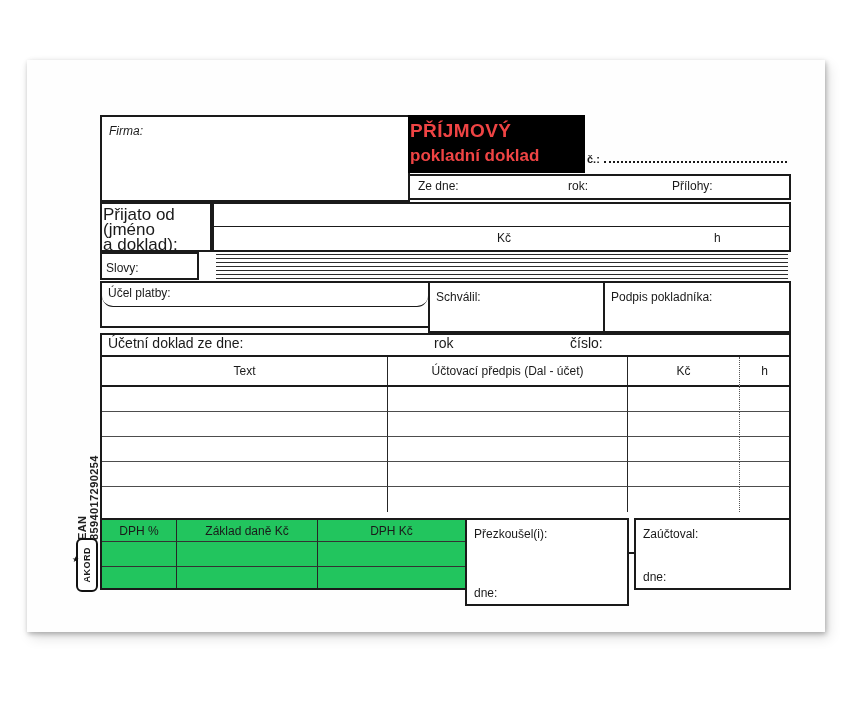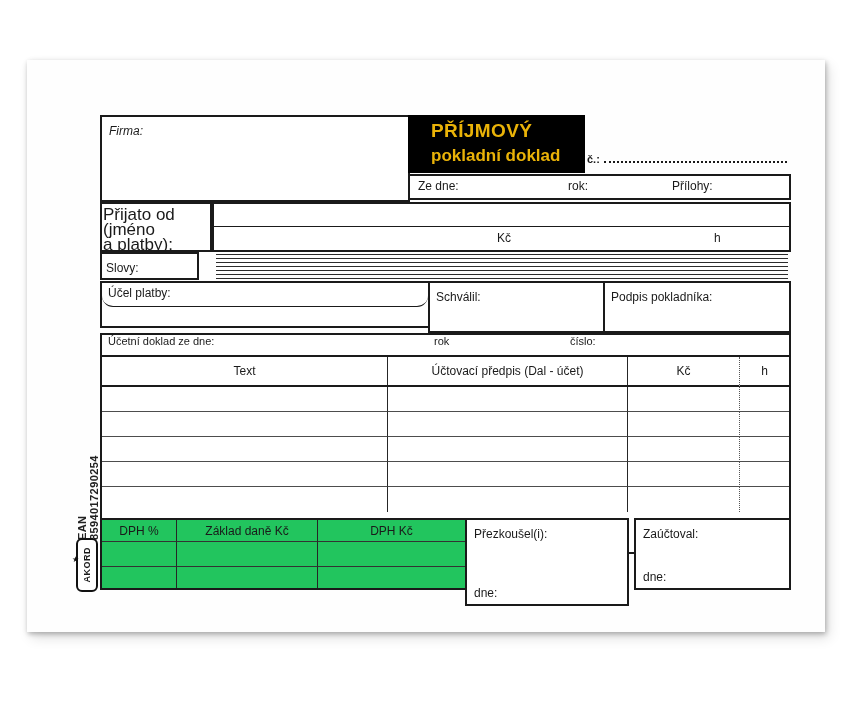--- a/index.html
+++ b/index.html
@@ -14,22 +14,22 @@
     box-shadow:1px 2px 5px rgba(0,0,0,0.28), 4px 6px 12px rgba(0,0,0,0.12);
   }
   .abs { position:absolute; }
   .box { position:absolute; border:2px solid #1a1a1a; box-sizing:border-box; background:#fff; }
   .lbl { font-size:12px; }
 
   
   .firma { left:73px; top:55px; width:310px; height:87px; padding:4px 7px;font-style:italic; }
 
   
-  .title { left:381px; top:55px; width:177px; height:58px; background:#000; color:#eab308;
-           padding:3px 0 0 23px; box-sizing:border-box; }
+  .title { left:381px; top:55px; width:177px; height:58px; background:#000; color:#ef4444;
+           padding:3px 0 0 2px; box-sizing:border-box; }
   .title .t1 { font-size:19px; font-weight:bold; letter-spacing:0.4px; line-height:26px; }
   .title .t2 { font-size:17px; font-weight:bold; line-height:24px; }
 
   
   .numline { left:560px; top:80px; width:200px; height:26px; display:flex; align-items:flex-end; }
   .numline .num-lbl { font-size:11px; font-weight:bold; padding-bottom:1px; }
   .numline .dots { flex:1; border-bottom:2px dotted #1a1a1a; margin-left:4px; margin-bottom:3px; }
 
   
   .zedne { left:381px; top:114px; width:383px; height:26px; }
@@ -50,21 +50,21 @@
     background:repeating-linear-gradient(to bottom, #2b2b2b 0px, #2b2b2b 1px, transparent 1px, transparent 4px); }
 
   
   .ucel    { left:73px;  top:221px; width:330px; height:47px; }
   .ucel .sub { height:24px; border-bottom:1.5px solid #1a1a1a; padding:3px 6px; box-sizing:border-box;border-radius:11px; }
   .schvalil{ left:401px; top:221px; width:177px; height:52px; padding:4px 6px; }
   .podpis  { left:576px; top:221px; width:188px; height:52px; padding:4px 6px; }
 
   
   .ucetni { left:73px; top:273px; width:691px; height:24px; }
-  .ucetni span { position:absolute; top:0; font-size:11px; }
+  .ucetni span { position:absolute; top:0; font-size:14px; }
 
   
   .acct { left:73px; top:295px; width:691px; height:199px; display:grid;
           grid-template-columns:286px 240px 112px 1fr;
           grid-template-rows:30px repeat(5, 25px);
           border:2px solid #1a1a1a; box-sizing:border-box; background:#fff; position:absolute; }
   .acct .cell { border-right:1.5px solid #262626; border-bottom:1px solid #4d4d4d; box-sizing:border-box; }
   .acct .c2 { border-right:1px dotted #555; }
   .acct .c3 { border-right:none; }
   .acct .hc { border-bottom:2px solid #1a1a1a; display:flex; align-items:center;
@@ -124,21 +124,21 @@
     </div>
 
     <div class="box zedne">
       <span style="left:8px">Ze dne:</span>
       <span style="left:158px">rok:</span>
       <span style="left:262px">Přílohy:</span>
     </div>
 
     <div class="box prijato-label">
       <div>Přijato od (jméno</div>
-      <div>a platby):</div>
+      <div>a doklad):</div>
       <div>částka:</div>
     </div>
 
     <div class="box prijato-right">
       <div class="prijato-rowA"></div>
       <div class="prijato-rowB">
         <span class="kc">Kč</span>
         <span class="hh">h</span>
       </div>
     </div>

